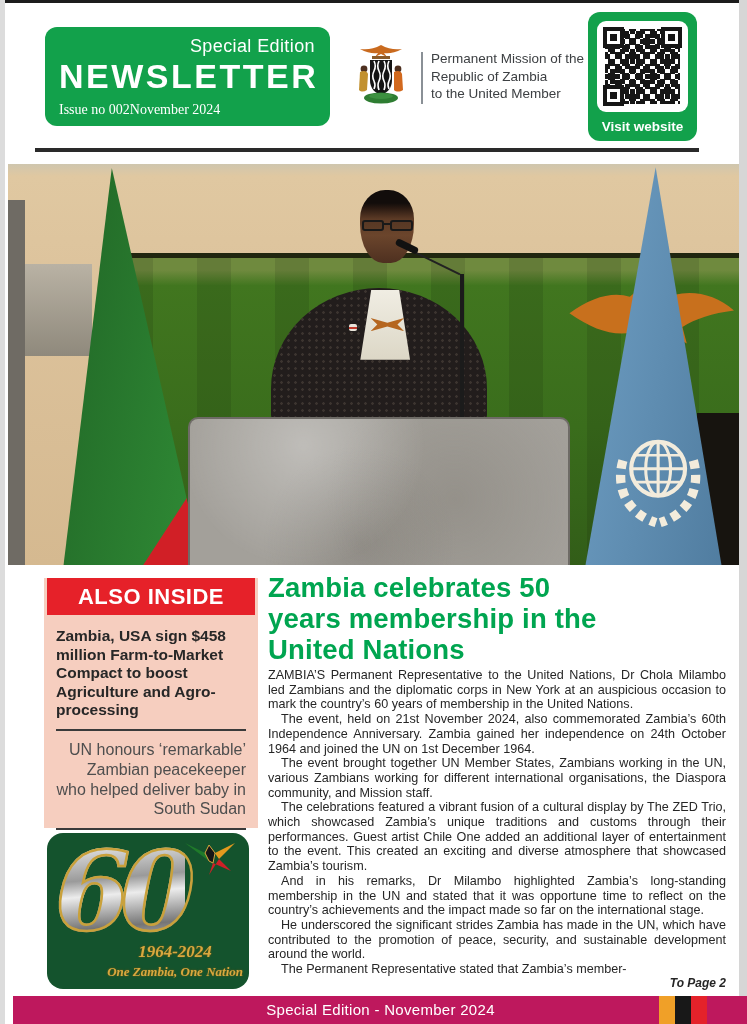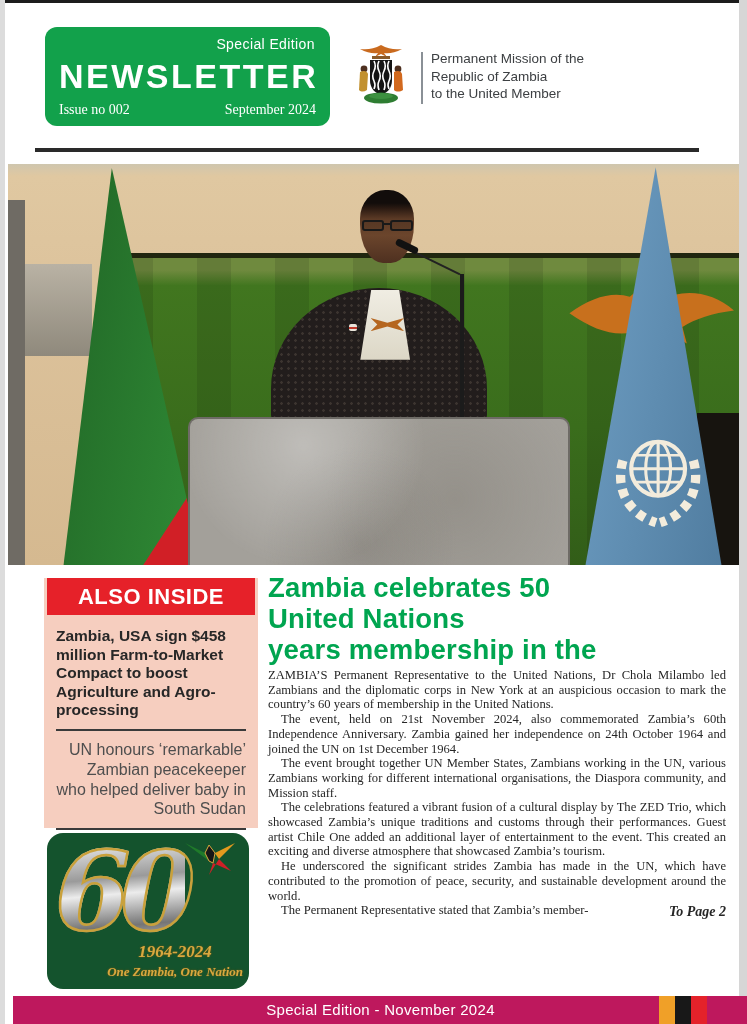--- a/index.html
+++ b/index.html
@@ -7,24 +7,24 @@
         font-family:"Liberation Sans",sans-serif;overflow:hidden;}
   .abs{position:absolute;}
 
   
   .edge-top{left:0;top:0;width:100%;height:3px;background:#1c1c1c;}
   .edge-left{left:0;top:0;width:5px;height:100%;background:#dcdcdc;}
   .edge-right{right:0;top:0;width:8px;height:100%;background:#d6d6d6;}
 
   
   .masthead{left:45px;top:27px;width:285px;height:99px;background:#12a14b;border-radius:12px;color:#fff;}
-  .masthead .se{position:absolute;top:9px;right:15px;font-size:14px;font-weight:500;letter-spacing:.4px;}
+  .masthead .se{position:absolute;top:9px;right:15px;font-size:18px;font-weight:500;letter-spacing:.4px;}
   .masthead .nl{position:absolute;top:30px;left:14px;font-size:34px;font-weight:700;letter-spacing:2.5px;}
-  .masthead .row{position:absolute;left:14px;right:14px;bottom:8px;display:flex;justify-content:space-between;
-                 font-family:"Liberation Serif",serif;font-size:14px;gap:8px;}
+  .masthead .row{position:absolute;left:14px;right:14px;bottom:8px;display:flex;
+                 font-family:"Liberation Serif",serif;font-size:14px;}
 
   .crest{left:346px;top:42px;width:70px;height:70px;}
   .sep{left:421px;top:52px;width:2px;height:52px;background:#8a9096;}
   .mission{left:431px;top:50px;font-size:13.5px;line-height:1.3;color:#3d4043;font-weight:500;}
 
   
   .qrbox{left:588px;top:12px;width:109px;height:129px;background:#12a14b;border-radius:12px;cursor:pointer;}
   .qrwhite{position:absolute;left:9px;top:9px;width:91px;height:91px;background:#fff;border-radius:9px;}
   .qrpattern{position:absolute;inset:8px;
      background:
@@ -104,25 +104,25 @@
          -webkit-text-stroke:2.5px #c9a13b;}
   .logo-eagle{position:absolute;right:8px;top:6px;width:62px;height:40px;}
   .yrs{position:absolute;left:58px;bottom:27px;width:140px;text-align:center;color:#d8a83f;
        font-family:"Liberation Serif",serif;font-style:italic;font-weight:700;font-size:17px;text-shadow:0 0 2px #7a5a10;}
   .motto{position:absolute;left:24px;bottom:9px;width:172px;text-align:right;color:#d8a83f;
        font-family:"Liberation Serif",serif;font-style:italic;font-weight:700;font-size:13px;text-shadow:0 0 2px #7a5a10;}
 
   
   .headline{left:268px;top:572px;width:452px;color:#00a550;font-size:27.5px;font-weight:700;line-height:1.13;letter-spacing:.2px;}
   .headline span{display:block;}
-  .body{left:268px;top:668px;width:458px;font-family:Liberation Serif, serif;font-size:12.6px;line-height:14.7px;
+  .body{left:268px;top:668px;width:458px;font-family:Liberation Sans, sans-serif;font-size:12.6px;line-height:14.7px;
         color:#262626;text-align:justify;}
   .body p{margin:0;}
   .body p + p{text-indent:13px;}
-  .toPage{float:right;font-weight:700;font-style:italic;font-size:14px;margin-left:10px;margin-top:2px;}
+  .toPage{float:right;font-weight:700;font-style:italic;font-size:12px;margin-left:10px;margin-top:14px;}
 
   
   .footer{left:13px;top:996px;width:735px;height:28px;background:#be185d;}
   .footer .label{line-height:28px;text-align:center;color:#fff;font-size:15px;font-weight:500;letter-spacing:.3px;}
   .footer .s{position:absolute;top:0;height:100%;width:16px;}
   .s-orange{left:646px;background:#f0a028;}
   .s-black{left:662px;background:#181818;}
   .s-red{left:678px;background:#e4222a;}
 </style>
 </head>
@@ -131,21 +131,21 @@
 <div class="page">
   <div class="abs edge-top"></div>
   <div class="abs edge-left"></div>
   <div class="abs edge-right"></div>
 
   <div class="abs masthead">
     <div class="se">Special Edition</div>
     <div class="nl">NEWSLETTER</div>
     <div class="row">
       <span>Issue no 002</span>
-      <span>September 2024</span>
+      <span>November 2024</span>
     </div>
   </div>
 
   <div class="abs crest">
     <svg viewBox="0 0 70 70" width="70" height="70">
       <path d="M35 3 C28 7 21 8 14 7 C21 11 28 12 32 11 L29 15 L35 12 L41 15 L38 11 C42 12 49 11 56 7 C49 8 42 7 35 3 Z" fill="#c96a1e"></path>
       <rect x="26" y="14" width="18" height="3" fill="#8a5a2a"></rect>
       <path d="M24 18 h22 v20 c0 9 -5.5 13 -11 15 c-5.5 -2 -11 -6 -11 -15 Z" fill="#141414"></path>
       <path d="M28 19 q2.5 5 0 10 q-2.5 5 0 10 q2 4 0 8" stroke="#fff" stroke-width="1.6" fill="none"></path>
       <path d="M33 19 q-2.5 5 0 10 q2.5 5 0 10 q-2 4 0 9" stroke="#fff" stroke-width="1.6" fill="none"></path>
@@ -159,20 +159,30 @@
       <ellipse cx="35" cy="54" rx="12" ry="3" fill="#3d9140"></ellipse>
     </svg>
   </div>
   <div class="abs sep"></div>
   <div class="abs mission">
     <span style="display:block">Permanent Mission of the</span>
     <span style="display:block">Republic of Zambia</span>
     <span style="display:block">to the United Member</span>
   </div>
 
+  <div class="abs qrbox">
+    <div class="qrwhite">
+      <div class="qrpattern">
+        <div class="f f1"></div>
+          <div class="f f2"></div>
+          <div class="f f3"></div>
+      </div>
+    </div>
+    <div class="qr-label">Visit website</div>
+  </div>
 
   <div class="abs head-rule"></div>
 
   <div class="abs photo">
     <div class="gray-strip"></div>
     <div class="gray-panel"></div>
     <div class="banner-top"></div>
     <div class="banner"></div>
     <div class="eagle-backdrop">
       <svg viewBox="0 0 160 70" width="100%" height="100%" preserveAspectRatio="none">
@@ -237,28 +247,29 @@
         <path d="M40 20 L52 32 L34 24 L30 36 Z" fill="#cf2027"></path>
         <path d="M30 6 L26 14 L30 22 L34 24 L36 14 Z" fill="#171717" stroke="#d8a83f" stroke-width="1"></path>
       </svg>
     </div>
     <div class="yrs">1964-2024</div>
     <div class="motto">One Zambia, One Nation</div>
   </div>
 
   <div class="abs headline">
     <span>Zambia celebrates 50</span>
+    <span>years membership in the</span>
     <span>United Nations</span>
-    <span>years membership in the</span>
   </div>
   <div class="abs body">
     <p>ZAMBIA’S Permanent Representative to the United Nations, Dr Chola Milambo led Zambians and the diplomatic corps in New York at an auspicious occasion to mark the country’s 60 years of membership in the United Nations.</p>
     <p>The event, held on 21st November 2024, also commemorated Zambia’s 60th Independence Anniversary. Zambia gained her independence on 24th October 1964 and joined the UN on 1st December 1964.</p>
     <p>The event brought together UN Member States, Zambians working in the UN, various Zambians working for different international organisations, the Diaspora community, and Mission staff.</p>
     <p>The celebrations featured a vibrant fusion of a cultural display by The ZED Trio, which showcased Zambia’s unique traditions and customs through their performances. Guest artist Chile One added an additional layer of entertainment to the event. This created an exciting and diverse atmosphere that showcased Zambia’s tourism.</p>
+    <p>And in his remarks, Dr Milambo highlighted Zambia’s long-standing membership in the UN and stated that it was opportune time to reflect on the country’s achievements and the impact made so far on the international stage.</p>
     <p>He underscored the significant strides Zambia has made in the UN, which have contributed to the promotion of peace, security, and sustainable development around the world.</p>
     <p><span class="toPage">To Page 2</span><span>The Permanent Representative stated that Zambia’s member-</span></p>
   </div>
 
   <div class="abs footer">
     <div class="label">Special Edition - November 2024</div>
     <div class="s s-orange"></div>
     <div class="s s-black"></div>
     <div class="s s-red"></div>
   </div>

